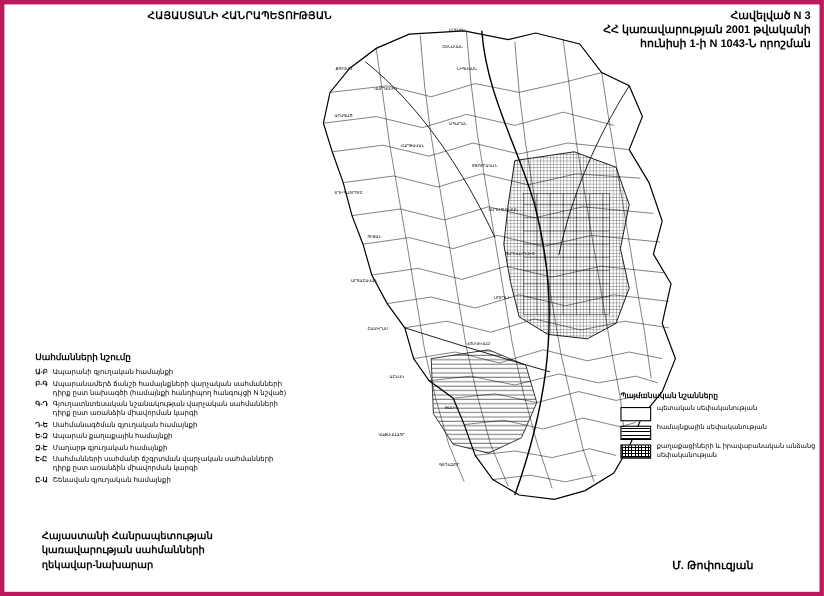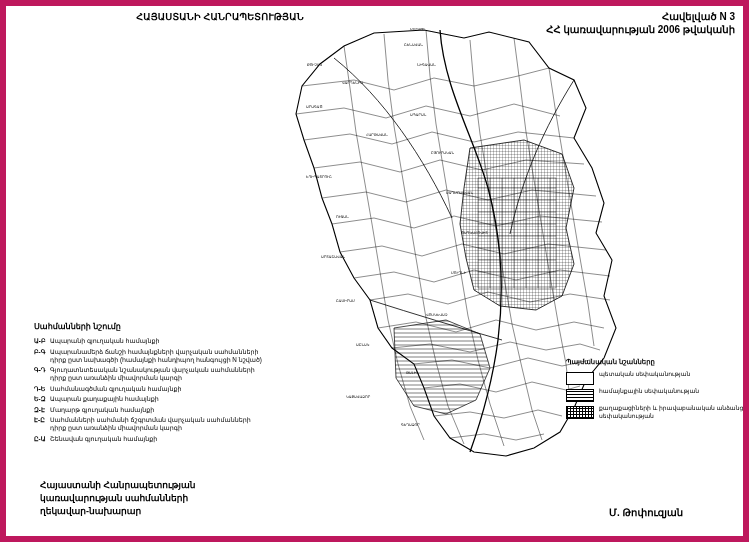--- a/index.html
+++ b/index.html
@@ -4,21 +4,21 @@
 <style>
   html,body{margin:0;padding:0;}
   body{
     width:749px;height:542px;
     background:#ffffff;
     font-family:"Liberation Sans", sans-serif;
     color:#000;
     overflow:hidden;
     position:relative;
   }
-  .page{position:relative;width:749px;height:542px;border:6px solid #be185d;box-sizing:border-box;}
+  .page{position:relative;width:749px;height:542px;border:4px solid #be185d;box-sizing:border-box;}
 
   
   .title-left{
     position:absolute;left:34px;top:4px;width:360px;
     text-align:center;font-size:9.5px;font-weight:bold;line-height:13px;
     letter-spacing:.2px;
   }
   .title-right{
     position:absolute;right:8px;top:4px;width:300px;
     text-align:right;font-size:10px;font-weight:bold;line-height:13px;
@@ -81,21 +81,22 @@
 <body>
 
 <div class="page">
 
   <div class="title-left">
     <div>ՀԱՅԱՍՏԱՆԻ ՀԱՆՐԱՊԵՏՈՒԹՅԱՆ</div>
   </div>
 
   <div class="title-right">
     <div>Հավելված N 3</div>
-    <div>ՀՀ կառավարության 2006 թվականի</div>
+    <div>ՀՀ կառավարության 2001 թվականի</div>
+    <div>հունիսի 1-ի N 1043-Ն որոշման</div>
   </div>
 
   <div class="map-wrap">
     <svg class="map-svg" width="370" height="470" viewBox="0 0 370 470">
       <defs>
         <pattern id="hatchH" width="4" height="4" patternUnits="userSpaceOnUse">
           <path d="M0,1 H4" stroke="#000" stroke-width="0.5"></path>
         </pattern>
         <pattern id="grid" width="5" height="5" patternUnits="userSpaceOnUse">
           <path d="M0,0 H5 M0,0 V5" stroke="#000" stroke-width="0.4"></path>

